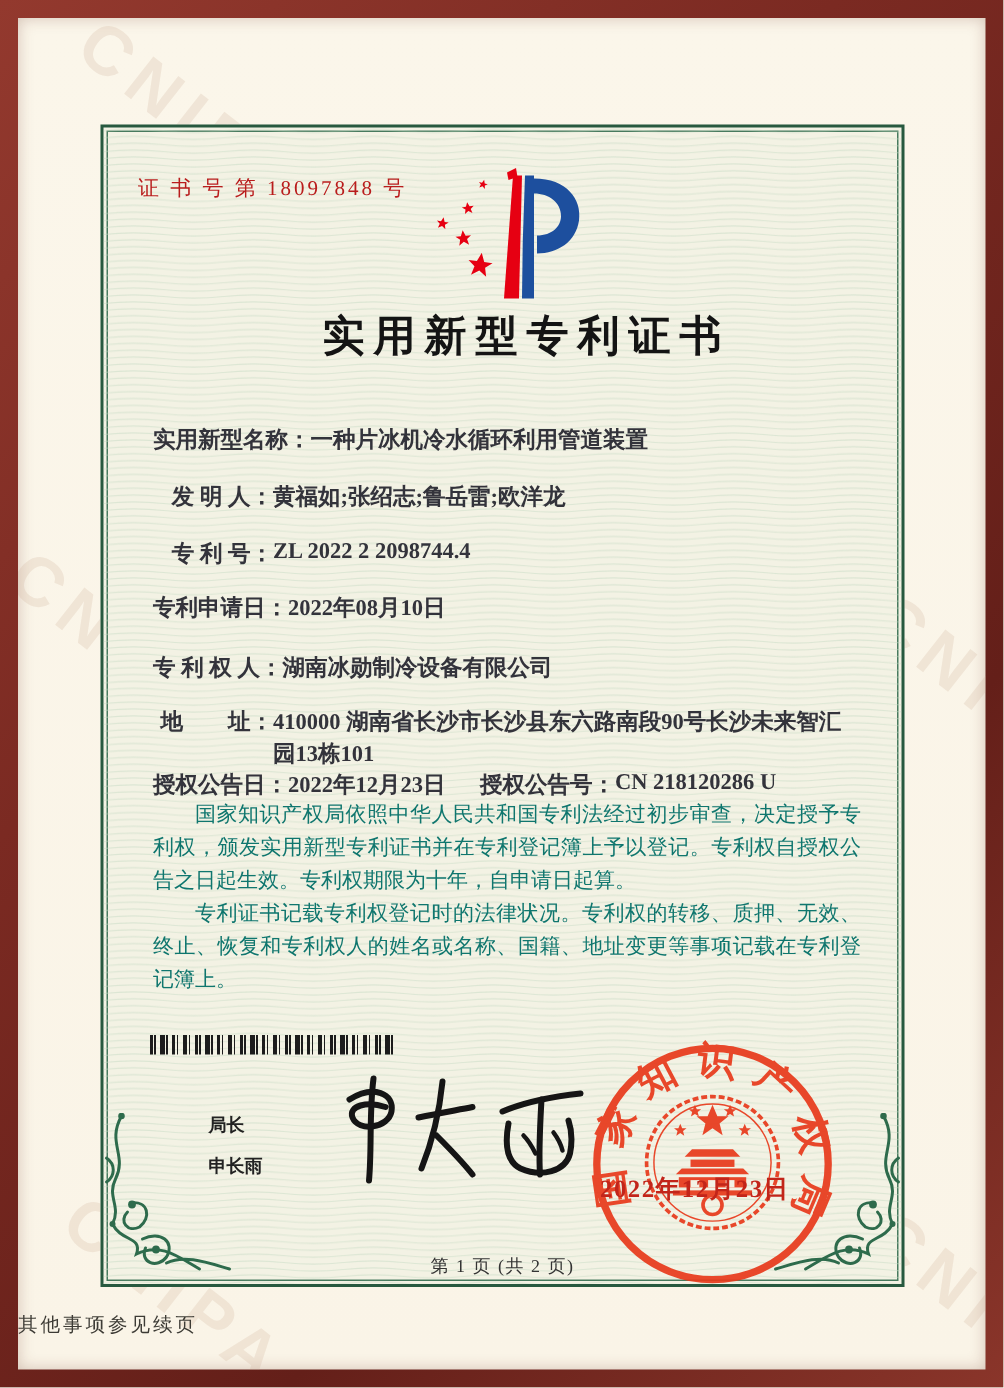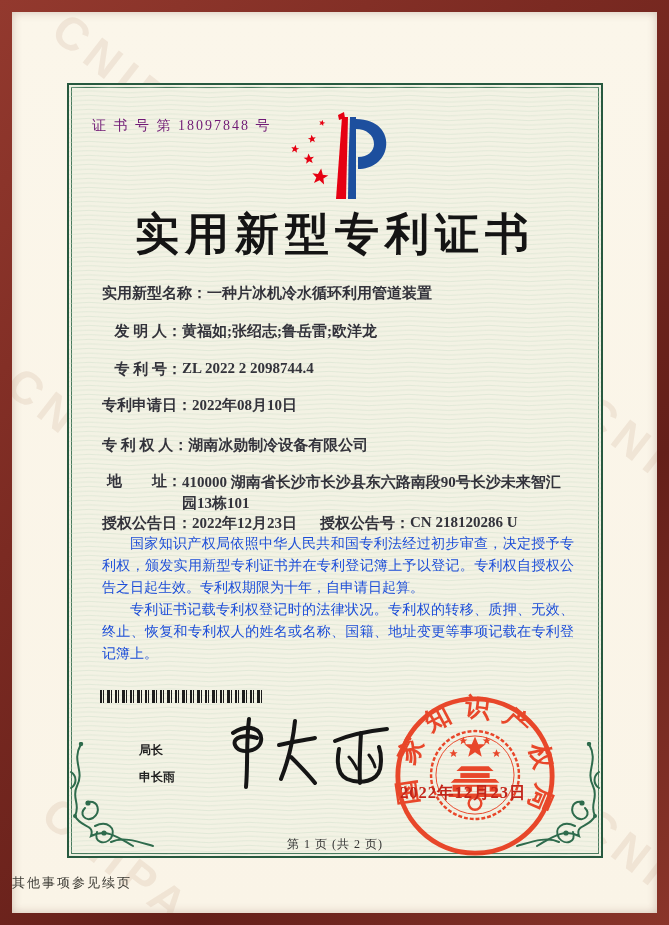--- a/index.html
+++ b/index.html
@@ -33,36 +33,36 @@
     box-sizing:border-box;
     border:2.5px solid #27593f;
     background:#f3f2e4;
   }
   .cert-inner{
     position:absolute;inset:2px;border:1px solid #477a5e;pointer-events:none;
   }
   .waves{position:absolute;inset:0;width:100%;height:100%;opacity:.55;}
   .cert-number{
     position:absolute;left:23px;top:32px;
-    font-size:14px;color:#701a75;letter-spacing:2px;
+    font-size:14px;color:#b91c1c;letter-spacing:2px;
   }
   .logo{position:absolute;left:213px;top:26px;}
   .cert-title{
     position:absolute;left:0;top:120px;width:100%;text-align:center;
-    font-size:44px;font-weight:bold;color:#141414;letter-spacing:6px;
+    font-size:28px;font-weight:bold;color:#141414;letter-spacing:6px;padding-left:16px;
   }
   .fields{position:absolute;left:33px;top:199px;width:478px;}
   .frow{position:absolute;left:0;display:flex;font-size:15px;color:#33333b;font-weight:bold;}
   .flabel{flex:0 0 80px;white-space:nowrap;text-align:right;}
   .fvalue{white-space:normal;}
   .addr-val{max-width:380px;line-height:21px;}
   .flabel2{flex:0 0 88px;white-space:nowrap;}
   .paras{
     position:absolute;left:33px;top:448px;width:472px;
-    font-size:14px;line-height:22px;color:#1d4ed8;text-align:justify;
+    font-size:14px;line-height:22px;color:#0f766e;text-align:justify;
   }
   .paras p{margin:0;text-indent:2em;}
   .barcode{
     position:absolute;left:31px;top:605px;width:162px;height:13px;
     background:
       repeating-linear-gradient(90deg,
         #1c1c1c 0px,#1c1c1c 2px,transparent 2px,transparent 3px,
         #1c1c1c 3px,#1c1c1c 4px,transparent 4px,transparent 7px,
         #1c1c1c 7px,#1c1c1c 10px,transparent 10px,transparent 11px,
         #1c1c1c 11px,#1c1c1c 12px,transparent 12px,transparent 15px);

